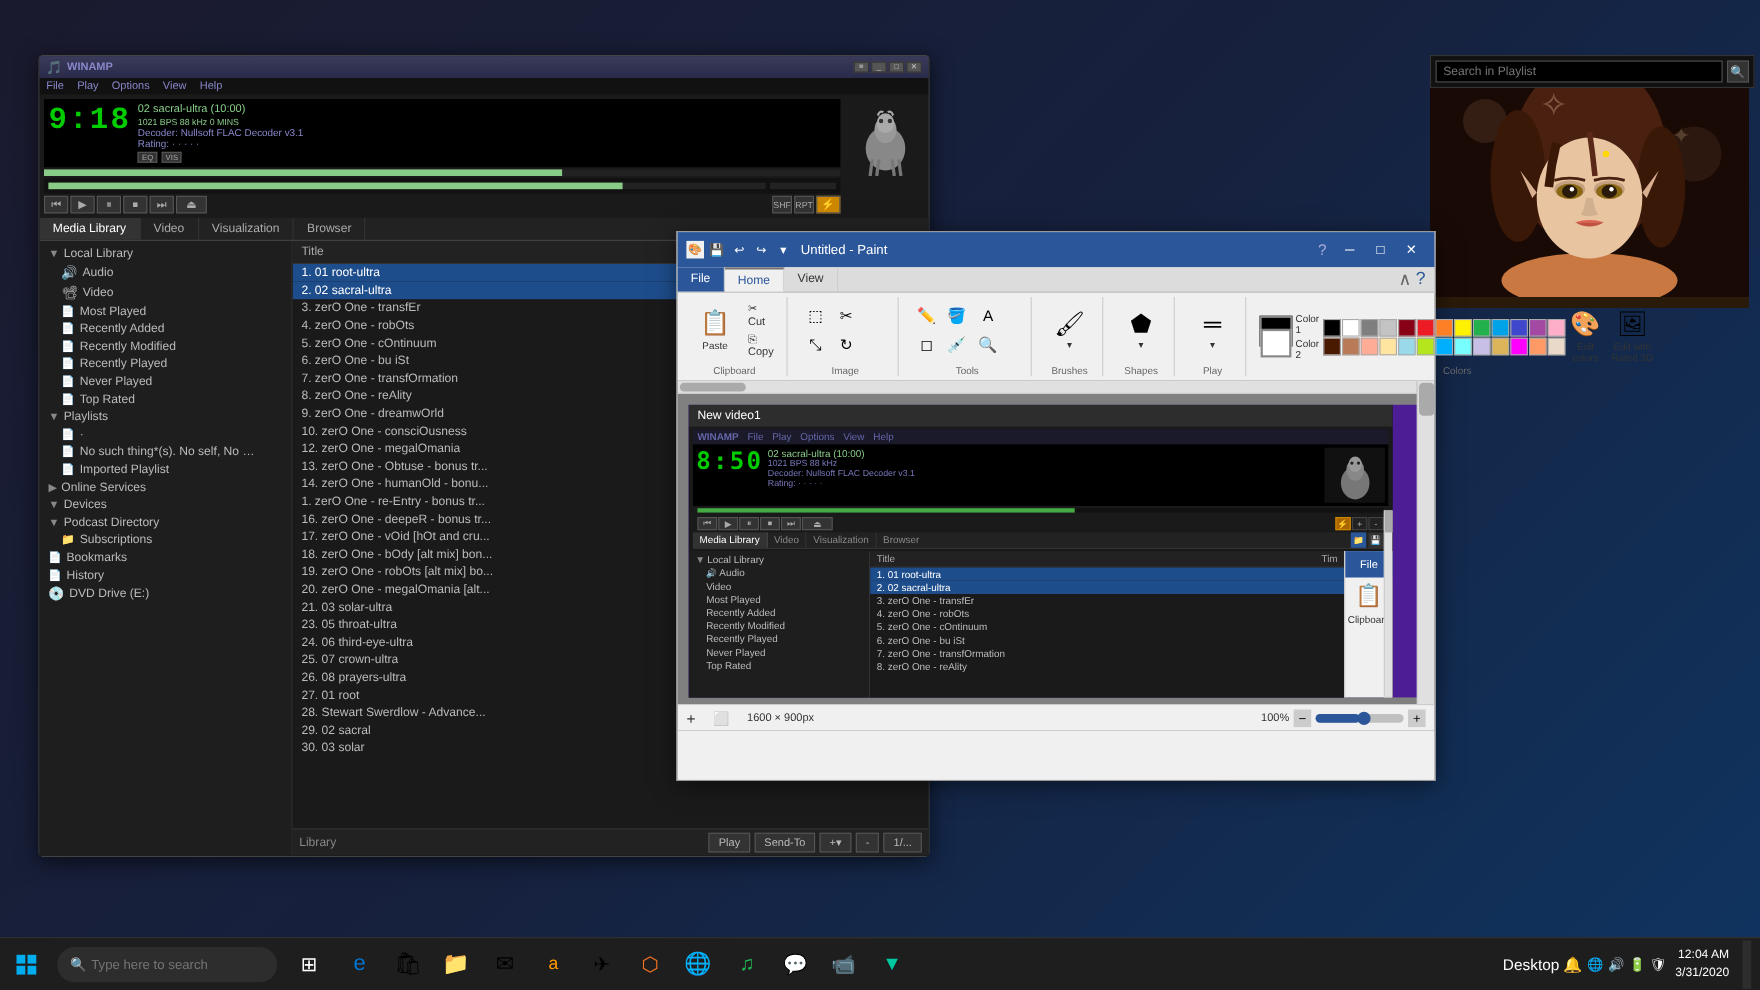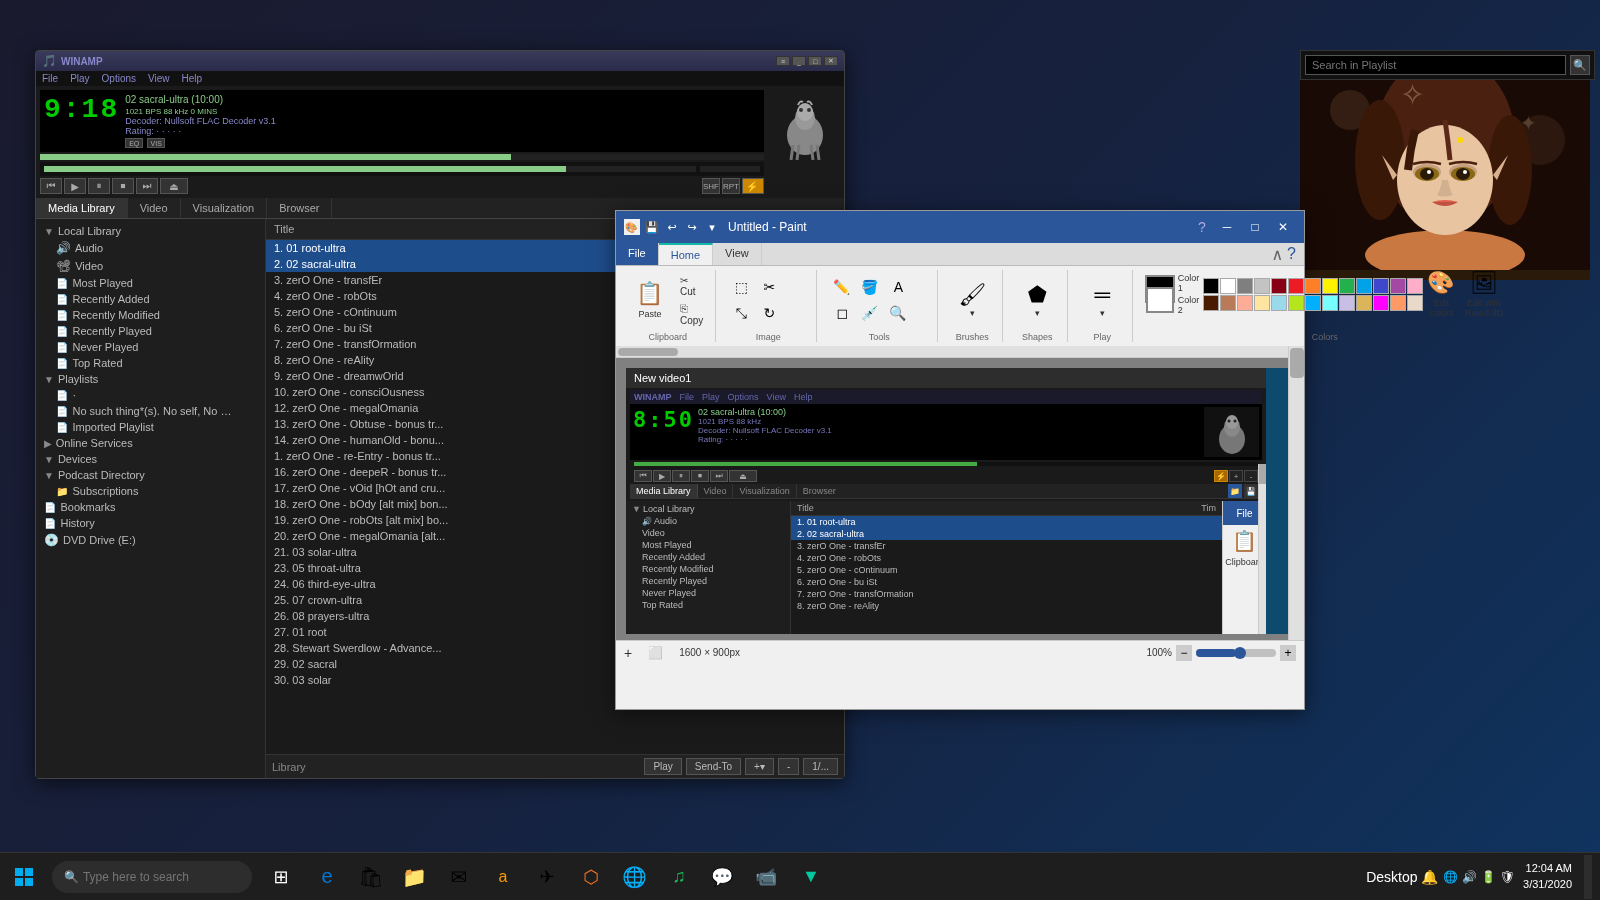--- a/index.html
+++ b/index.html
@@ -387,21 +387,21 @@
     .paint-tab {
       padding: 4px 12px;
       font-size: 11px;
       color: #333;
       cursor: pointer;
       border-right: 1px solid #ccc;
     }
     .paint-tab.active {
       background: #f0f0f0;
       color: #2b579a;
-      border-top: 2px solid #14b8a6;
+      border-top: 2px solid #737373;
     }
     .paint-ribbon-content {
       display: flex;
       align-items: stretch;
       padding: 4px;
       gap: 4px;
       height: 80px;
     }
     .ribbon-group {
       display: flex;
@@ -454,21 +454,21 @@
       height: calc(100% - 180px);
       position: relative;
       overflow: hidden;
     }
     .paint-canvas {
       position: absolute;
       top: 10px;
       left: 10px;
       right: 10px;
       bottom: 30px;
-      background: #0c4a6e;
+      background: #4c1d95;
       overflow: hidden;
     }
     .paint-status {
       position: absolute;
       bottom: 0;
       left: 0;
       right: 0;
       height: 24px;
       background: #f0f0f0;
       border-top: 1px solid #ccc;
@@ -993,21 +993,21 @@
         <div class="ribbon-group-content">
           <div class="ribbon-btn">
             <div style="font-size:22px;">═</div>
             <div style="font-size:9px;color:#333;">▾</div>
           </div>
         </div>
         <div class="ribbon-group-title">Play</div>
       </div>
 
       <div class="ribbon-group" style="border-right:none;">
-        <div class="ribbon-group-content" style="flex-direction:column;align-items:flex-start;gap:2px;">
+        <div class="ribbon-group-content" style="flex-direction:column;align-items:flex-start;gap:2px;justify-content:flex-end;">
           <div style="display:flex;gap:4px;align-items:center;">
 
             <div style="position:relative;width:42px;height:38px;">
               <div style="width:30px;height:28px;background:#000;border:2px solid #888;position:absolute;top:0;left:0;cursor:pointer;"></div>
               <div style="width:28px;height:26px;background:#fff;border:2px solid #888;position:absolute;bottom:0;right:0;cursor:pointer;"></div>
             </div>
             <div style="display:flex;flex-direction:column;gap:2px;">
               <div style="font-size:9px;color:#333;">Color 1</div>
               <div style="font-size:9px;color:#333;">Color 2</div>
             </div>

